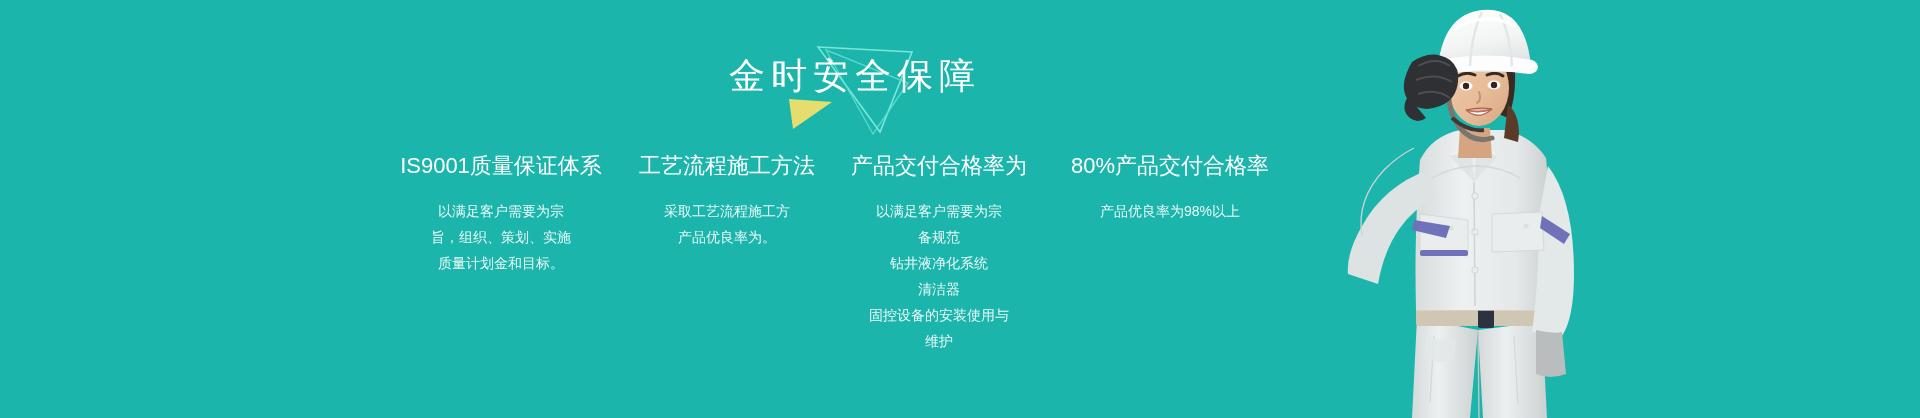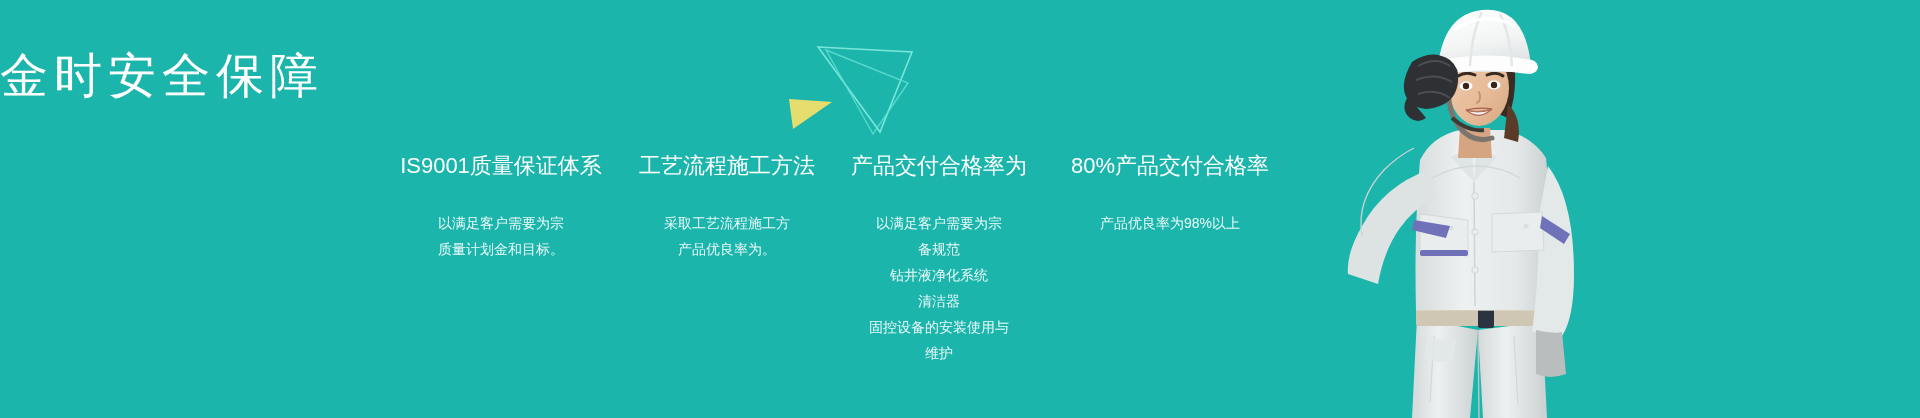--- a/index.html
+++ b/index.html
@@ -24,22 +24,23 @@
     width: 1920px; height: 418px;
     pointer-events: none;
   }
 
   
   #headline {
     position: absolute;
     left: 0;
     top: 52px;
     width: 1710px;
+    text-align: center;
     color: #ffffff;
-    font-size: 48px;
+    font-size: 36px;
     line-height: 48px;
     letter-spacing: 6px;
     font-weight: 400;
     white-space: nowrap;
   }
 
   
   #columns {
     position: absolute;
     left: 285px;
@@ -60,21 +61,21 @@
   .col-4 { width: 250px; }
 
   .col-title {
     font-size: 22px;
     line-height: 28px;
     font-weight: 400;
     color: #ffffff;
     white-space: nowrap;
   }
   .col-body {
-    margin-top: 30px;
+    margin-top: 18px;
     font-size: 14px;
     line-height: 26px;
     color: #eafaf8;
     font-weight: 400;
   }
   .col-1 .col-body { padding: 0 28px; }
   .col-2 .col-body { padding: 0 22px; }
   .col-3 .col-body { padding: 0 16px; }
   .col-4 .col-body { padding: 0 10px; }
 
@@ -99,20 +100,21 @@
   </svg>
 
   <div id="headline">金时安全保障</div>
 
   <div id="columns">
 
     <div class="col col-1">
       <div class="col-title">IS9001质量保证体系</div>
       <div class="col-body">
         <div>以满足客户需要为宗</div>
+        <div>旨，组织、策划、实施</div>
         <div>质量计划金和目标。</div>
       </div>
     </div>
 
     <div class="col col-2">
       <div class="col-title">工艺流程施工方法</div>
       <div class="col-body">
         <div>采取工艺流程施工方</div>
         <div>产品优良率为。</div>
       </div>

